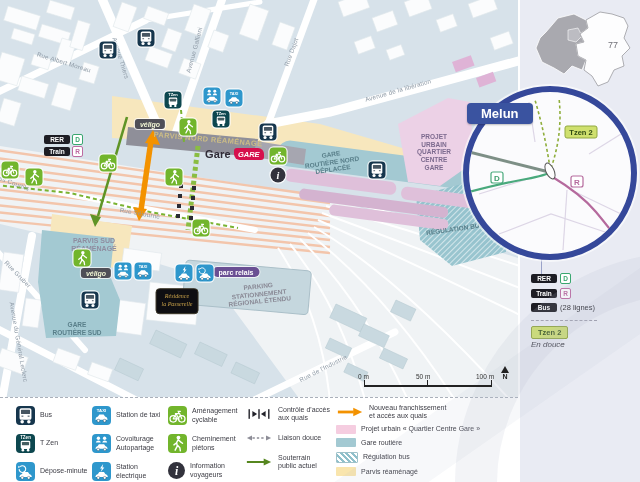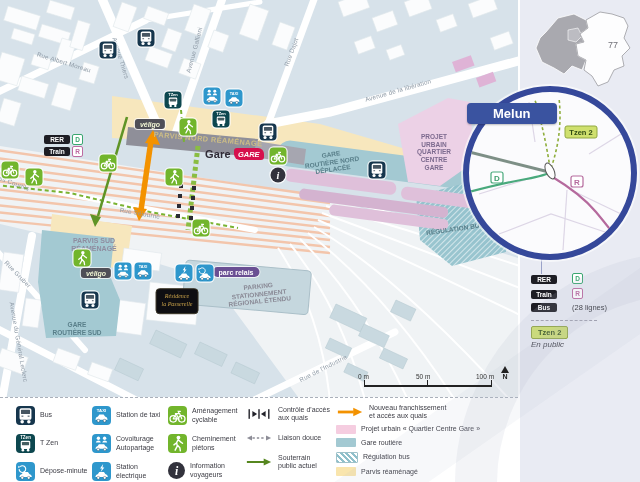--- a/index.html
+++ b/index.html
@@ -58,31 +58,31 @@
   #scalebar .bar{position:absolute;top:12px;left:6px;width:128px;height:2px;background:#222;}
   #scalebar .tick{position:absolute;top:7px;width:1px;height:7px;background:#222;}
   #northarrow{position:absolute;left:499px;top:366px;z-index:8;text-align:center;width:12px;}
   #northarrow .tri{width:0;height:0;border-left:4px solid transparent;border-right:4px solid transparent;
       border-bottom:7px solid #222;margin:0 auto;}
   #northarrow .n{font-size:7px;font-weight:bold;color:#222;}
   
   #panel{position:absolute;left:518px;top:0;width:122px;height:482px;background:#e9ebf3;border-left:2px solid #fff;box-sizing:border-box;}
   #region-inset{position:absolute;left:8px;top:4px;}
   .leader{position:absolute;left:21px;top:250px;width:1px;height:24px;background:#9aa2c8;}
-  .sl-row{position:absolute;display:flex;align-items:flex-end;gap:15px;}
+  .sl-row{position:absolute;display:flex;align-items:center;gap:3px;}
   .sl-note{font-size:7.5px;color:#2a2a30;}
   .sl-divider{position:absolute;left:11px;top:320px;width:66px;border-top:1px dashed #a0a0ae;}
   .tzen-chip{background:#cfe06e;border:1px solid #8fa53f;color:#33501a;font-size:7.5px;font-weight:bold;
       padding:1px 6px;border-radius:2px;}
   .enprojet{position:absolute;left:11px;top:340px;font-size:8px;font-style:italic;color:#3a3a42;}
   
   #circle-inset{position:absolute;left:463px;top:86px;width:162px;height:162px;border-radius:50%;
       border:6px solid #35489a;background:#fbfbfd;overflow:hidden;z-index:20;box-shadow:0 0 0 2px rgba(255,255,255,.6);}
   #melun-label{position:absolute;left:467px;top:103px;z-index:22;background:#3a53a0;color:#fff;
-      font-weight:bold;font-size:13px;padding:3px 26px;border-radius:4px;box-shadow:0 1px 2px rgba(0,0,0,.25);}
+      font-weight:bold;font-size:13px;padding:3px 14px;border-radius:4px;box-shadow:0 1px 2px rgba(0,0,0,.25);}
   
   #legend{position:absolute;left:0;top:397px;width:518px;height:85px;background:#fff;border-top:1px dashed #aab0ba;box-sizing:border-box;z-index:3;}
   .lg-col{position:absolute;top:8px;display:flex;flex-direction:column;gap:9px;}
   .col-0{left:16px;} .col-1{left:92px;} .col-2{left:168px;} .col-3{left:245px;} .col-4{left:336px;gap:4.5px;top:6px;}
   .lg-item{display:flex;align-items:center;gap:5px;}
   .lg-chip{width:19px;height:19px;border-radius:4px;flex:0 0 auto;}
   .lg-chip svg{width:100%;height:100%;display:block;}
   .lg-chip.ic-info{width:17px;height:17px;border-radius:50%;}
   .lg-flat{width:28px;height:14px;flex:0 0 auto;}
   .lg-flat svg{width:100%;height:100%;display:block;}
@@ -513,21 +513,21 @@
       <span class="chip-line chip-r">R</span>
     </div>
     <div class="sl-row" style="left:11px;top:303px;">
       <span class="chip-black">Bus</span>
       <span class="sl-note">(28 lignes)</span>
     </div>
     <div class="sl-divider"></div>
     <div class="sl-row" style="left:11px;top:326px;">
       <span class="tzen-chip">Tzen 2</span>
     </div>
-    <div class="enprojet">En public</div>
+    <div class="enprojet">En douce</div>
   </div>
 
   <div id="circle-inset">
     <svg width="162" height="162" viewBox="0 0 162 162">
       <g stroke="#ddd6e6" stroke-width="1.2" fill="none">
         <path d="M10 102 L62 86"></path>
           <path d="M102 98 L152 122"></path>
           <path d="M30 142 L82 122 L142 142"></path>
         <path d="M98 98 L94 158"></path>
           <path d="M120 62 L152 42"></path>

